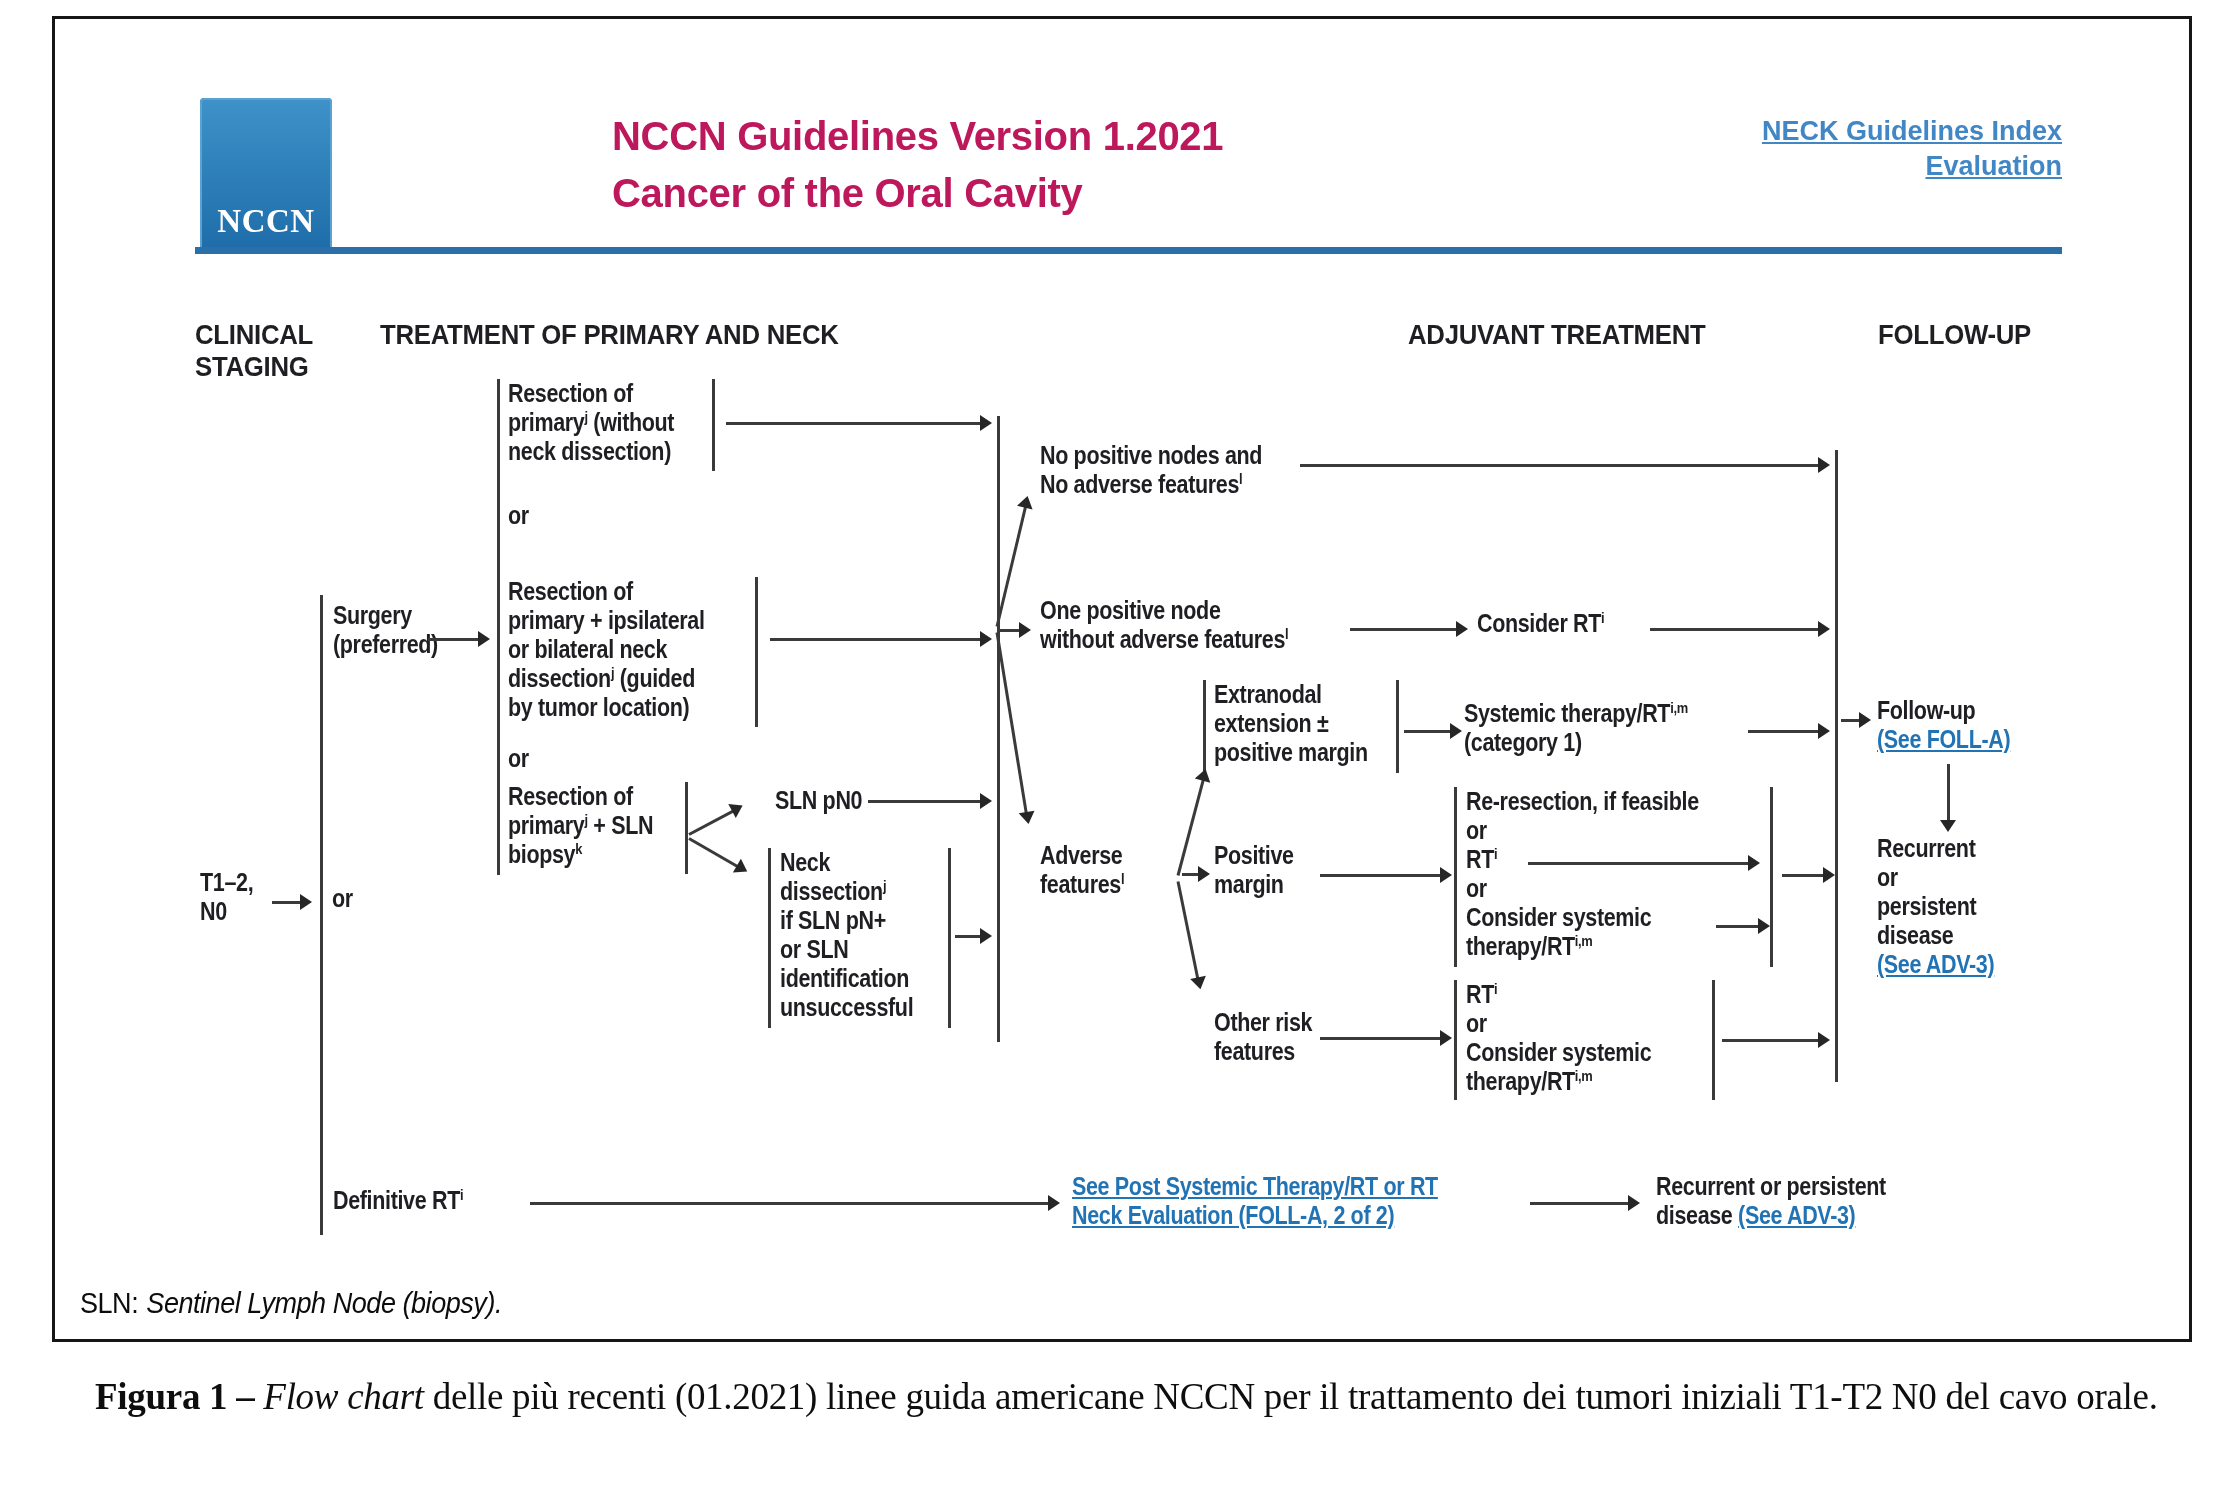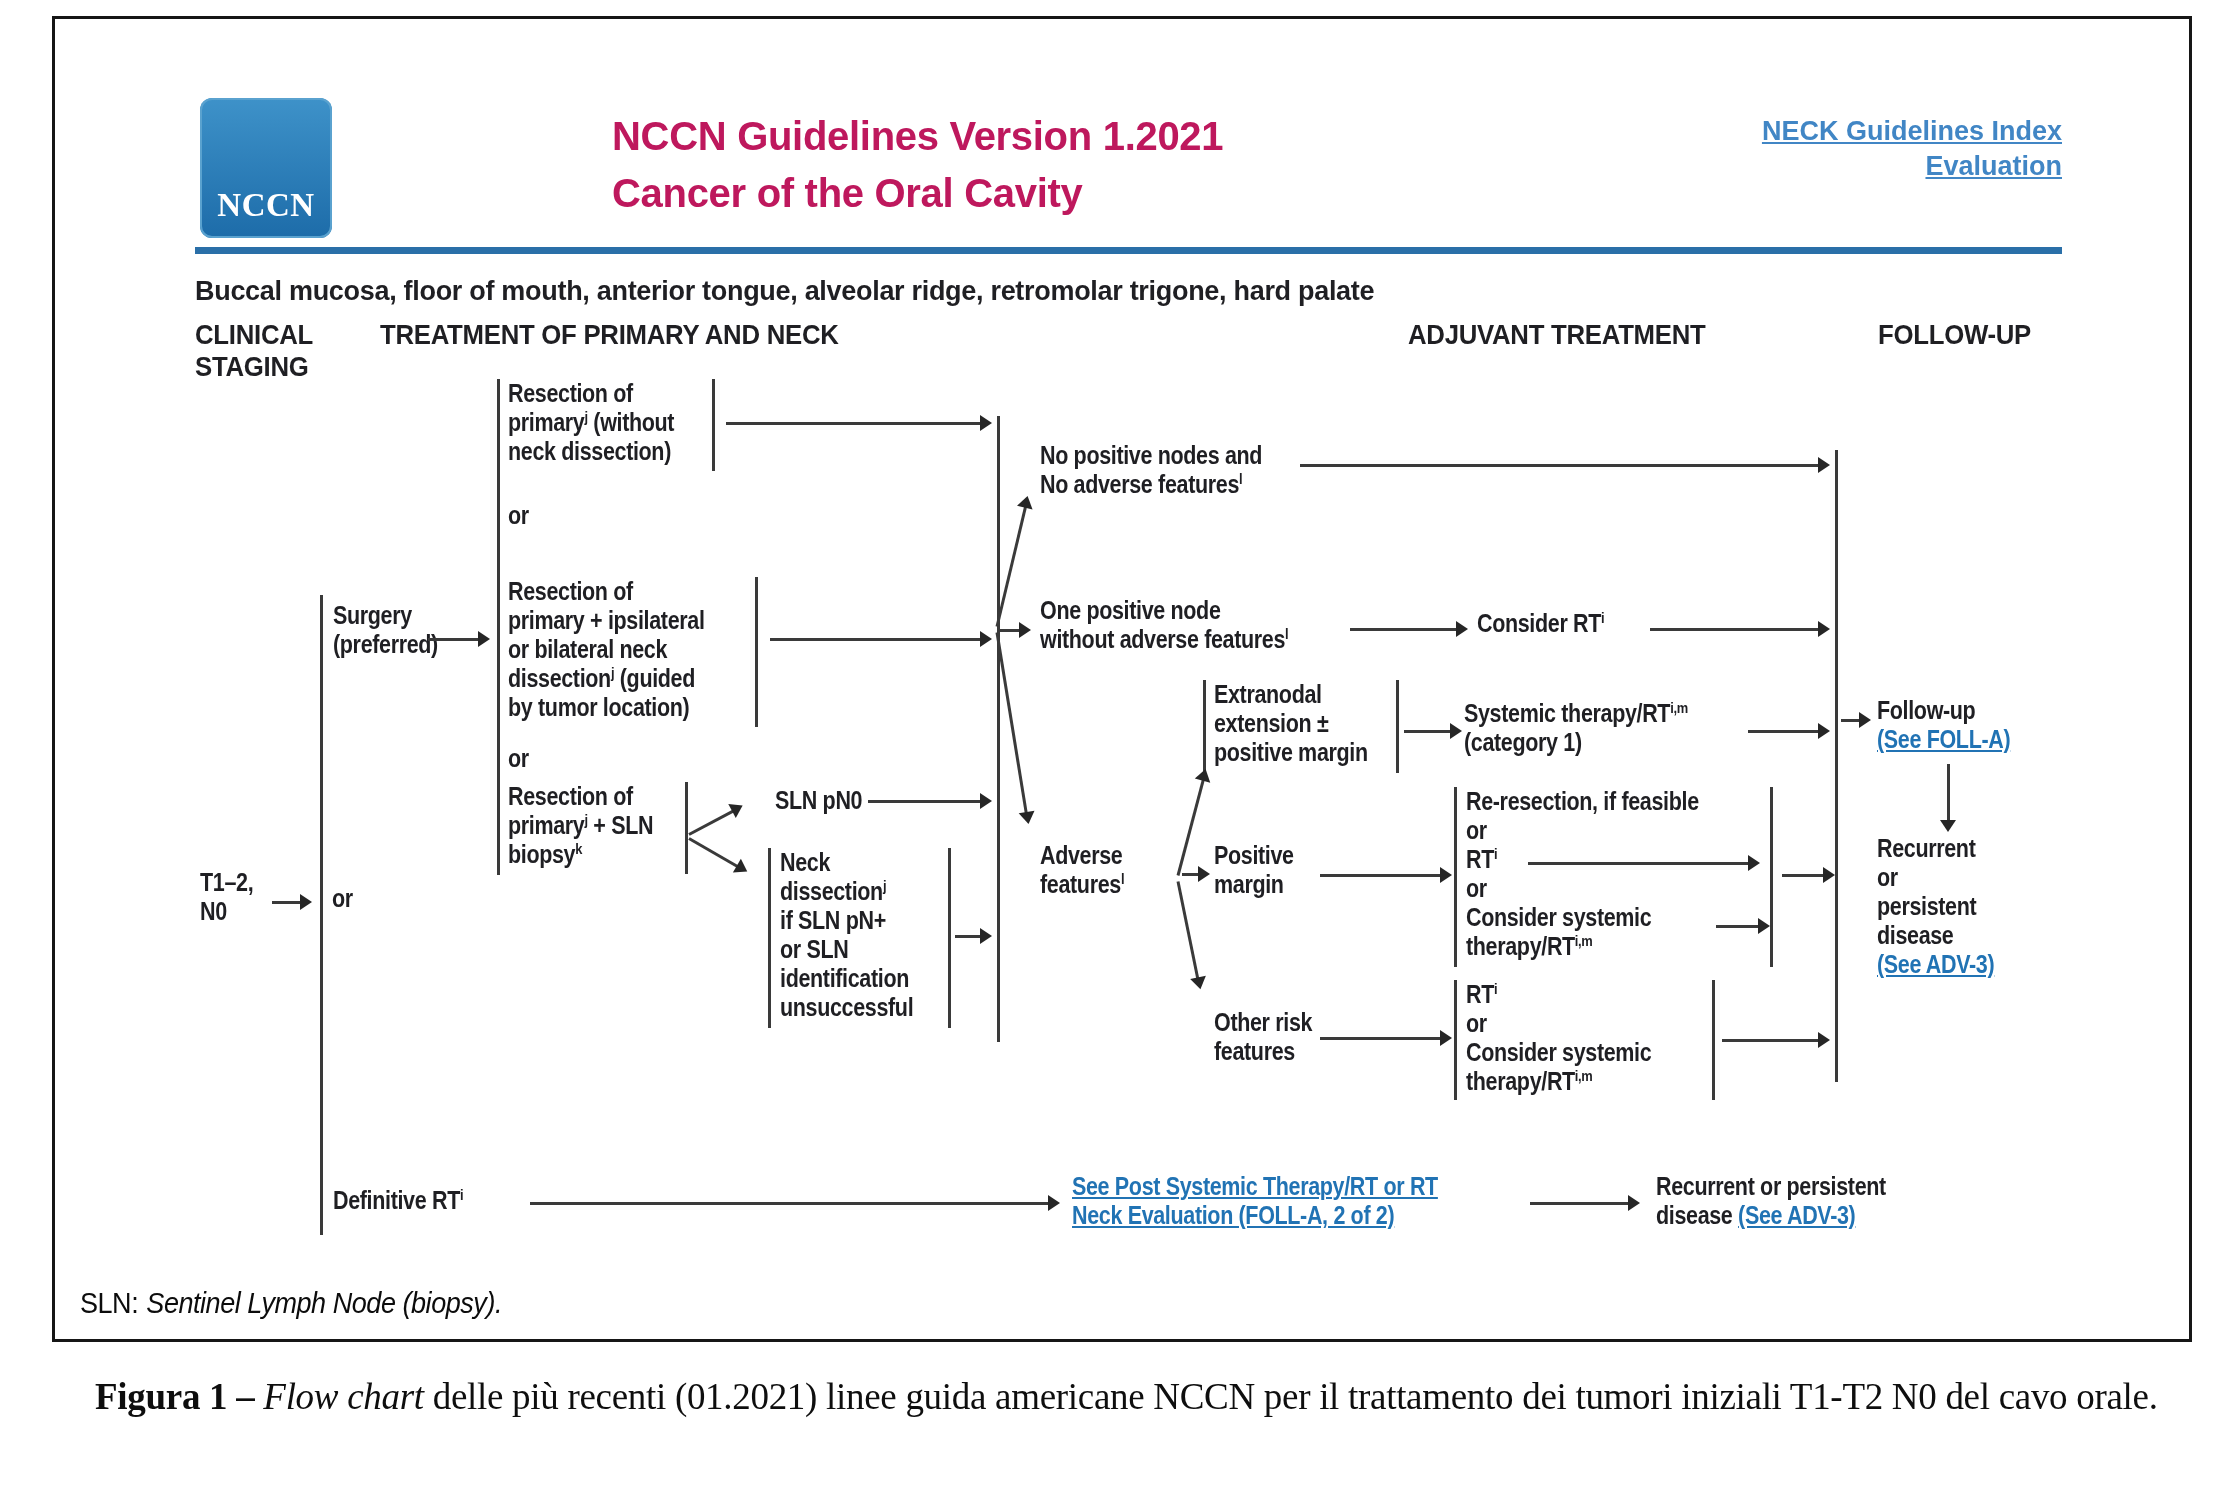--- a/index.html
+++ b/index.html
@@ -2,21 +2,21 @@
 <html><head>
 <meta charset="utf-8">
 <style>
   html,body{margin:0;padding:0;background:#fff;}
   .canvas{position:relative;width:2240px;height:1496px;background:#ffffff;
           font-family:"Liberation Sans",sans-serif;overflow:hidden;}
   .figbox{position:absolute;left:52px;top:16px;width:2140px;height:1326px;
           border:3px solid #161616;background:#fff;box-sizing:border-box;}
 
   
-  .logo{position:absolute;left:200px;top:98px;width:132px;height:140px;border-radius:12px;
+  .logo{position:absolute;left:200px;top:98px;width:132px;height:156px;border-radius:4px;
         background:linear-gradient(#3e92c9,#1d6ca9);box-shadow:inset 0 0 0 2px #5aa2cf;}
   .logo-text{position:absolute;left:0;right:0;bottom:14px;text-align:center;color:#fff;
         font-family:"Liberation Serif",serif;font-weight:700;font-size:33px;letter-spacing:.5px;}
   .orgname{position:absolute;left:352px;top:96px;font-size:28px;line-height:32px;color:#5a5a5c;}
   .doc-title{position:absolute;left:612px;top:108px;font-size:40px;line-height:57px;
         font-weight:700;color:#be185d;letter-spacing:-.3px;}
   .links{position:absolute;left:1662px;top:114px;width:400px;text-align:right;
         font-size:27px;line-height:35px;font-weight:700;}
   .links a{color:#4186c5;text-decoration:underline;cursor:pointer;display:block;}
   .blue-rule{position:absolute;left:195px;top:247px;width:1867px;height:7px;background:#2a6fa8;}
@@ -59,21 +59,20 @@
   <div class="doc-title">
     <div>NCCN Guidelines Version 1.2021</div>
     <div>Cancer of the Oral Cavity</div>
   </div>
   <div class="links">
     <a>NECK Guidelines Index</a>
     <a>Evaluation</a>
   </div>
   <div class="blue-rule"></div>
 
-  <div class="sites">Buccal mucosa, floor of mouth, anterior tongue, alveolar ridge, retromolar trigone, hard palate</div>
   <div class="colhead" style="left:195px;top:319px;">CLINICAL<br>STAGING</div>
   <div class="colhead" style="left:380px;top:319px;">TREATMENT OF PRIMARY AND NECK</div>
   <div class="colhead" style="left:1408px;top:319px;">ADJUVANT TREATMENT</div>
   <div class="colhead" style="left:1878px;top:319px;">FOLLOW-UP</div>
 
   <div id="flow">
     <div class="fnode" style="left:200px;top:868px;">T1–2,<br>N0</div>
     <div class="fnode" style="left:332px;top:884px;">or</div>
     <div class="fnode" style="left:333px;top:601px;">Surgery<br>(preferred)</div>
     <div class="fnode" style="left:508px;top:379px;">Resection of<br>primary<sup>j</sup> (without<br>neck dissection)</div>

